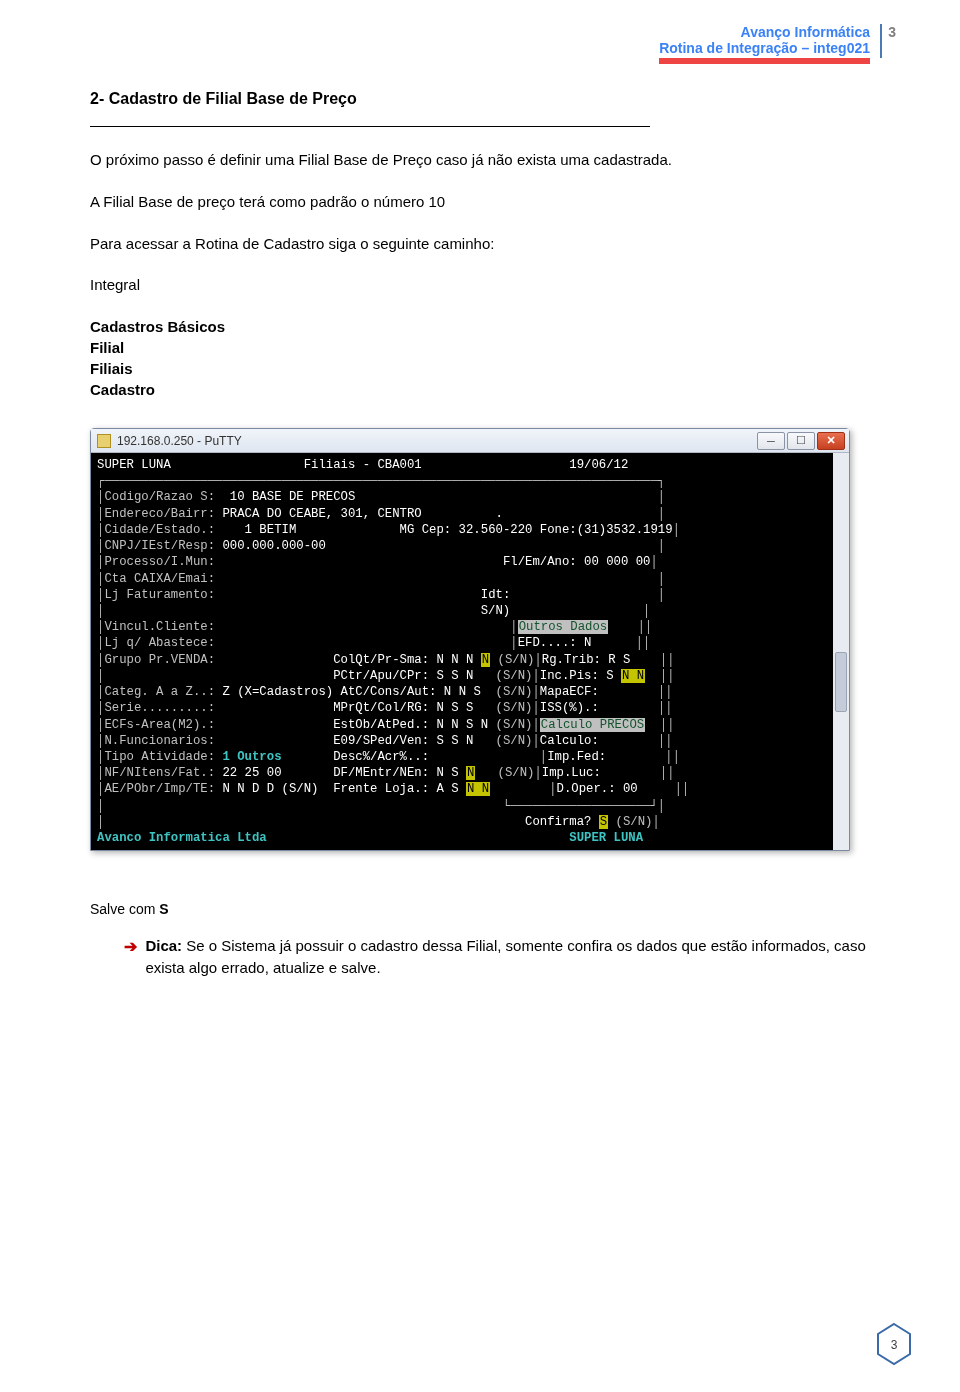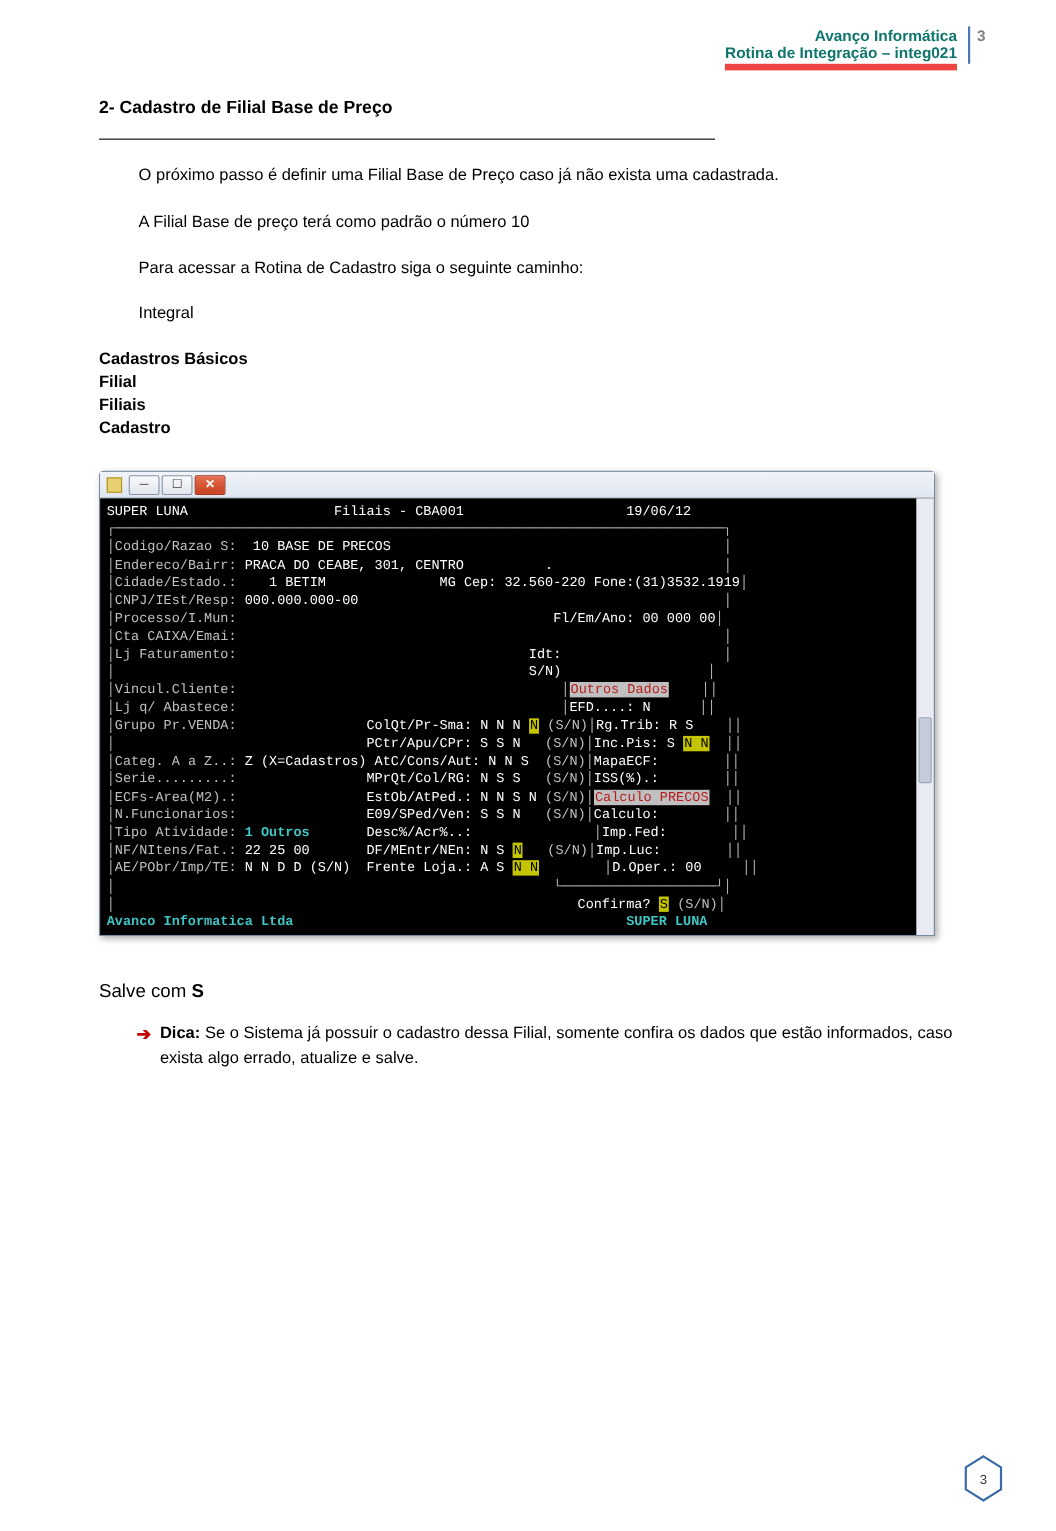--- a/index.html
+++ b/index.html
@@ -10,21 +10,21 @@
     height: 1392px;
     position: relative;
     padding: 30px 90px 40px 90px;
   }
   .header-right {
     position: absolute;
     top: 24px;
     right: 90px;
     text-align: right;
     font-size: 14px;
-    color: #0f766e;
+    color: #3b82f6;
   }
   .header-right .line1 { font-weight: bold; }
   .header-right .line2 { font-weight: bold; border-bottom: 6px solid #ef4444; padding-bottom: 2px; display:inline-block;}
   .page-num-top {
     position: absolute;
     top: 24px;
     right: 64px;
     font-size: 14px;
     color: #808080;
     font-weight: bold;
@@ -41,21 +41,20 @@
     display: inline-block;
     width: 560px;
     padding-bottom: 18px;
     margin-bottom: 22px;
   }
   .body-text {
     font-size: 15px;
     color: #000;
     margin-bottom: 20px;
     line-height: 1.45;
-    margin-left: 36px;
   }
   .bold-list { font-weight: bold; font-size: 15px; line-height: 1.4; }
   
   .putty-window {
     margin-top: 28px;
     border: 1px solid #7a8aa0;
     border-radius: 4px 4px 0 0;
     box-shadow: 2px 2px 6px rgba(0,0,0,0.3);
     width: 760px;
   }
@@ -108,23 +107,23 @@
     right: -14px;
     top: 50%;
     width: 12px;
     height: 60px;
     background: #c4ccda;
     border: 1px solid #9aa4b4;
     border-radius: 2px;
   }
   .hi-white { color: #fff; }
   .hi-yellow { background: #c4c400; color: #000; padding: 0 1px; }
-  .inv { background: #c0c0c0; color: #b91c1c; padding: 0 1px; }
+  .inv { background: #c0c0c0; color: #14532d; padding: 0 1px; }
   .cyan { color: #3fc4c4; font-weight: bold; }
-  .footer-save { margin-top: 40px; font-size: 17px; }
+  .footer-save { margin-top: 50px; font-size: 14px; }
   .tip-row {
     display: flex;
     align-items: flex-start;
     margin-top: 18px;
     font-size: 15px;
     line-height: 1.45;
     padding-left: 34px;
   }
   .arrow-icon {
     color: #c00000;
@@ -171,20 +170,21 @@
   <div>Cadastros Básicos</div>
   <div>Filial</div>
   <div>Filiais</div>
   <div>Cadastro</div>
 </div>
 
 
 <div class="putty-window">
   <div class="titlebar">
     <div class="putty-icon"></div>
+    <div class="title-text">192.168.0.250 - PuTTY</div>
     <div class="win-btns">
       <div class="win-btn">─</div>
       <div class="win-btn">☐</div>
       <div class="win-btn close">✕</div>
     </div>
   </div>
   <div class="term"><span class="hi-white">SUPER LUNA</span>                  <span class="hi-white">Filiais - CBA001</span>                    <span class="hi-white">19/06/12</span>
 ┌───────────────────────────────────────────────────────────────────────────┐
 │<span>Codigo/Razao S:</span><span class="hi-white">  10 BASE DE PRECOS</span>                                         │
 │<span>Endereco/Bairr:</span><span class="hi-white"> PRACA DO CEABE, 301, CENTRO          .</span>                     │

